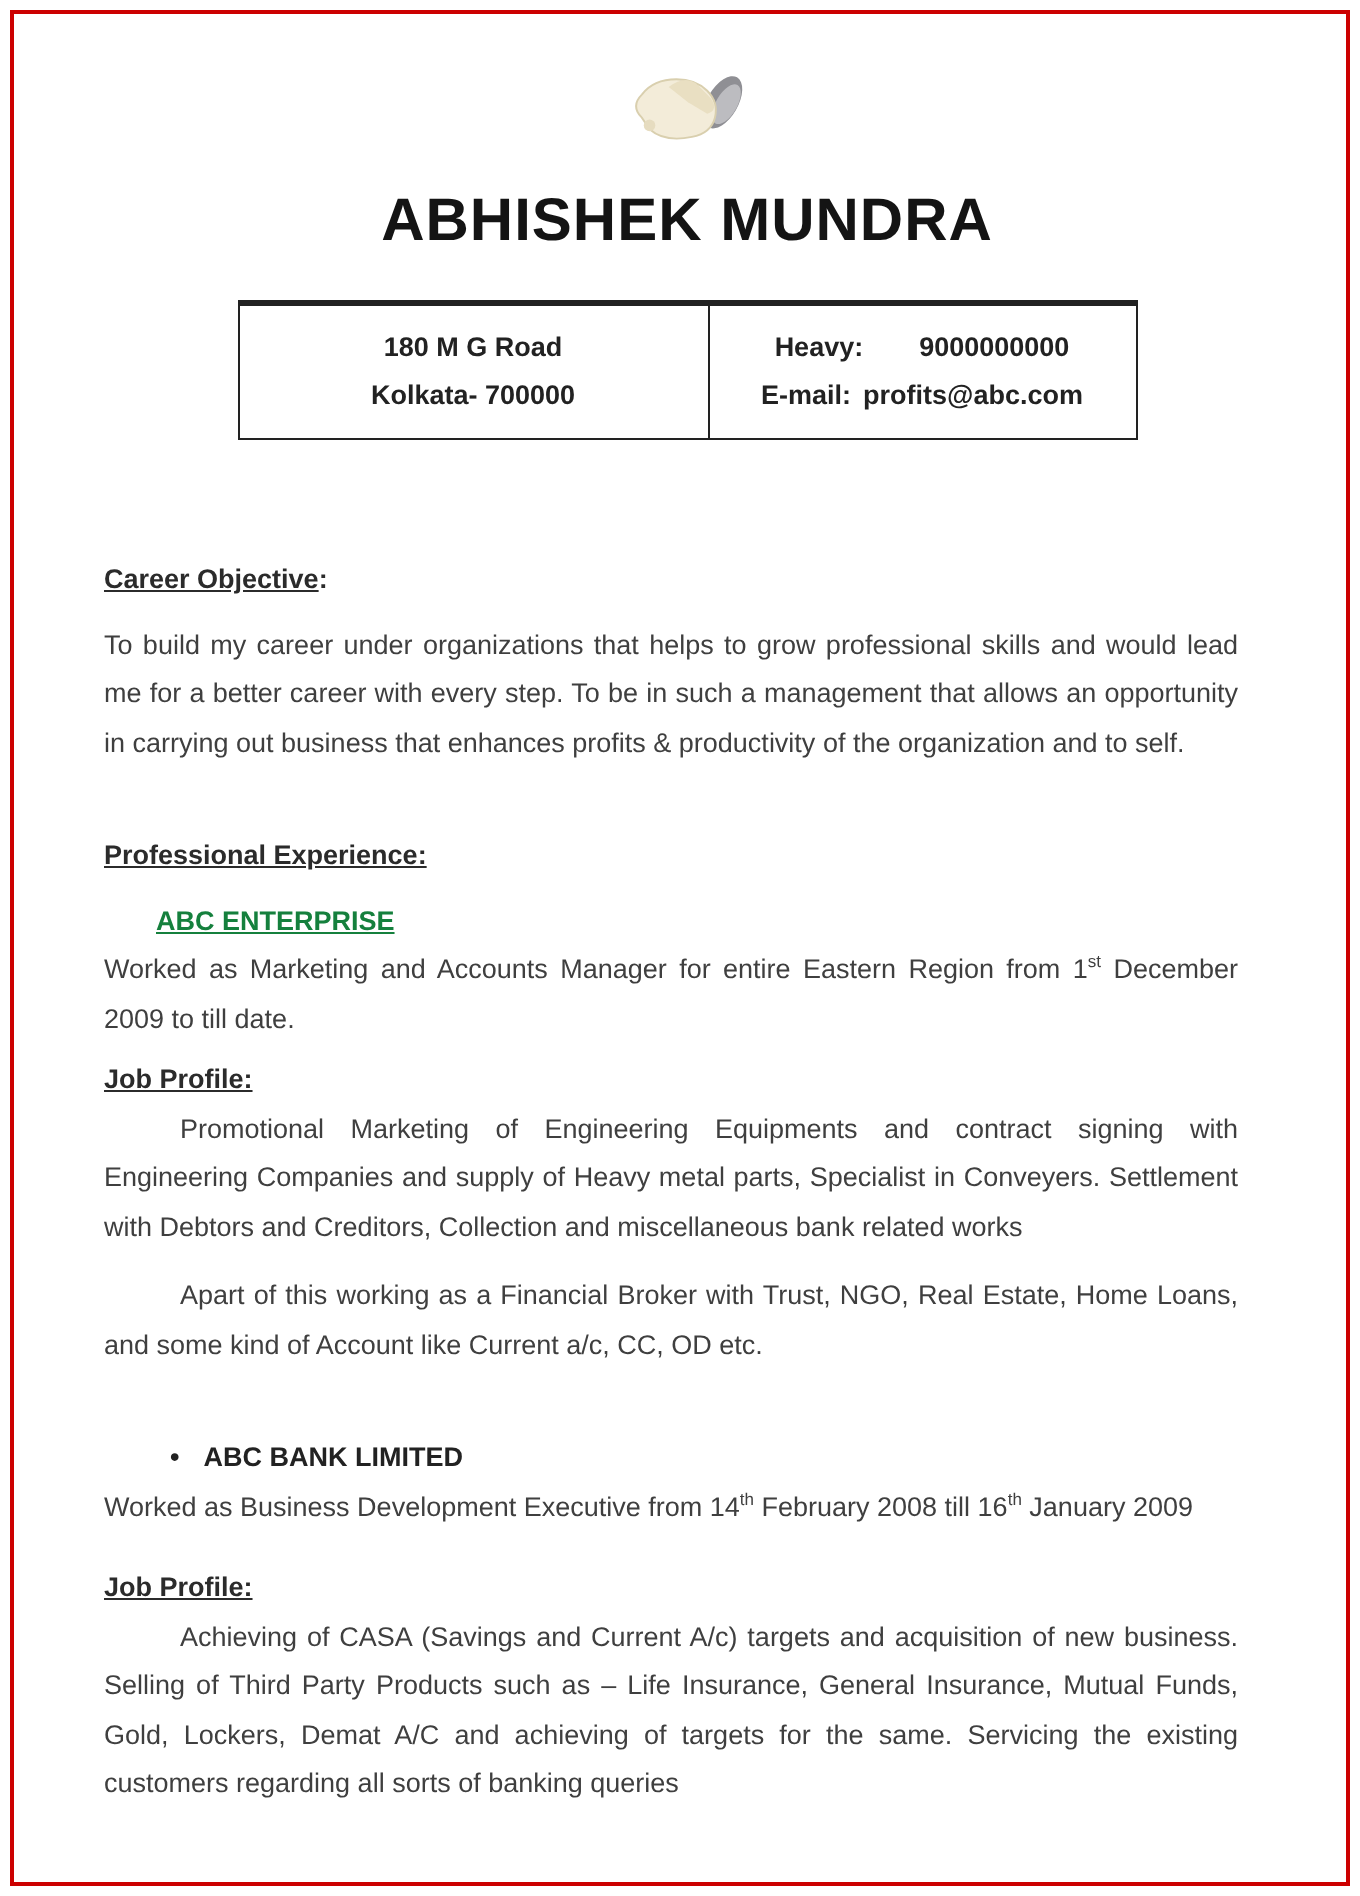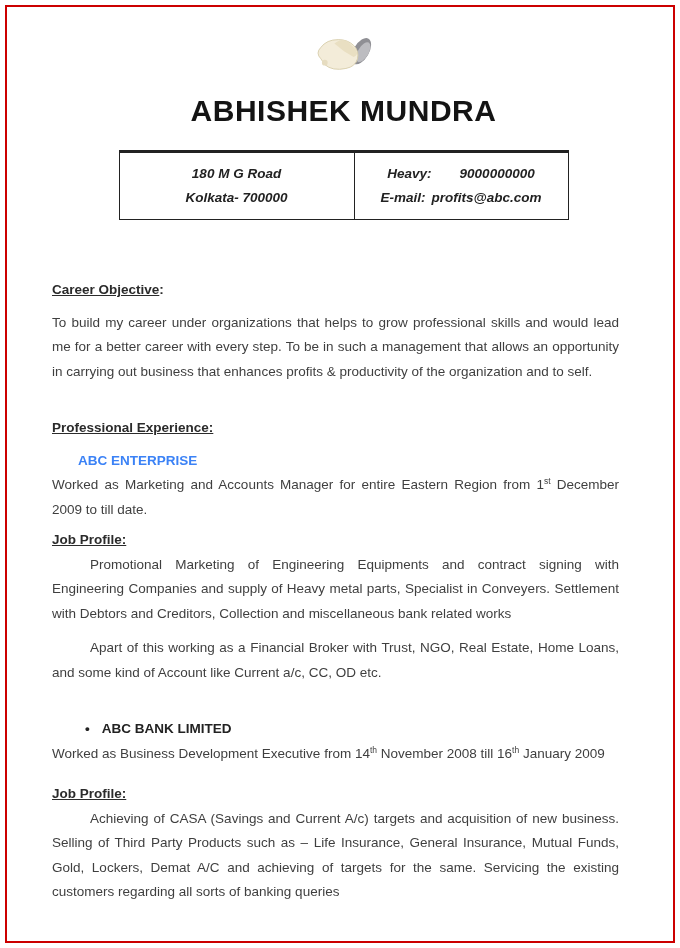--- a/index.html
+++ b/index.html
@@ -45,21 +45,20 @@
   }
   .contact-table {
     width: 450px;
     margin: 0 auto;
     display: flex;
     border: 1px solid #222;
     border-top: 3px solid #222;
     box-sizing: border-box;
     font-weight: bold;
     color: #222;
-    font-style: italic;
   }
   .contact-cell {
     padding: 9px 4px;
     text-align: center;
     box-sizing: border-box;
   }
   .contact-cell.left {
     width: 235px;
     border-right: 1px solid #222;
   }
@@ -82,22 +81,23 @@
     text-align: justify;
     margin: 8px 16px 0 0;
   }
   .para.no-top { margin-top: 0; }
   .para.indent-first { text-indent: 38px; }
   .para.gap-top { margin-top: 10px; }
 
   .company-line {
     margin-top: 8px;
     font-weight: bold;
-    color: #3b82f6;
+    color: #15803d;
     padding-left: 26px;
+    text-decoration: underline;
   }
   .bullet-company-line {
     margin-top: 32px;
     font-weight: bold;
     color: #222;
     padding-left: 33px;
   }
   .bullet-glyph {
     display: inline-block;
     margin-right: 12px;
@@ -158,21 +158,21 @@
 
     <div class="section-heading heading-jobprofile1">
       <span class="u">Job Profile:</span>
     </div>
     <p class="para no-top indent-first">Promotional Marketing of Engineering Equipments and contract signing with Engineering Companies and supply of Heavy metal parts, Specialist in Conveyers. Settlement with Debtors and Creditors, Collection and miscellaneous bank related works</p>
     <p class="para gap-top indent-first">Apart of this working as a Financial Broker with Trust, NGO, Real Estate, Home Loans, and some kind of Account like Current a/c, CC, OD etc.</p>
 
     <div class="bullet-company-line">
       <span class="bullet-glyph">•</span><span>ABC BANK LIMITED</span>
     </div>
-    <p class="para no-top"><span>Worked as Business Development Executive from 14</span><sup>th</sup><span> November 2008 till 16</span><sup>th</sup><span> January 2009</span></p>
+    <p class="para no-top"><span>Worked as Business Development Executive from 14</span><sup>th</sup><span> February 2008 till 16</span><sup>th</sup><span> January 2009</span></p>
 
     <div class="section-heading heading-jobprofile2">
       <span class="u">Job Profile:</span>
     </div>
     <p class="para no-top indent-first">Achieving of CASA (Savings and Current A/c) targets and acquisition of new business. Selling of Third Party Products such as – Life Insurance, General Insurance, Mutual Funds, Gold, Lockers, Demat A/C and achieving of targets for the same. Servicing the existing customers regarding all sorts of banking queries</p>
 
   </div>
 </div>
 
 </body></html>

